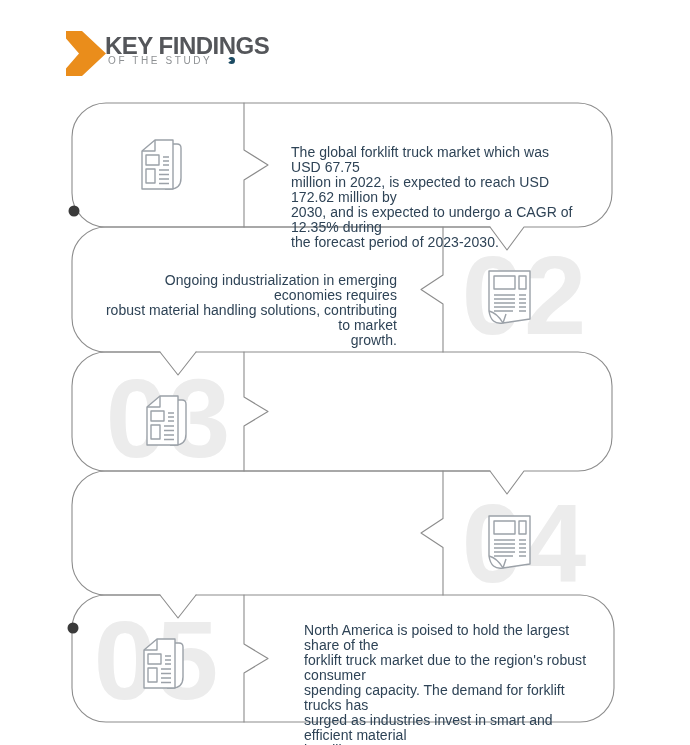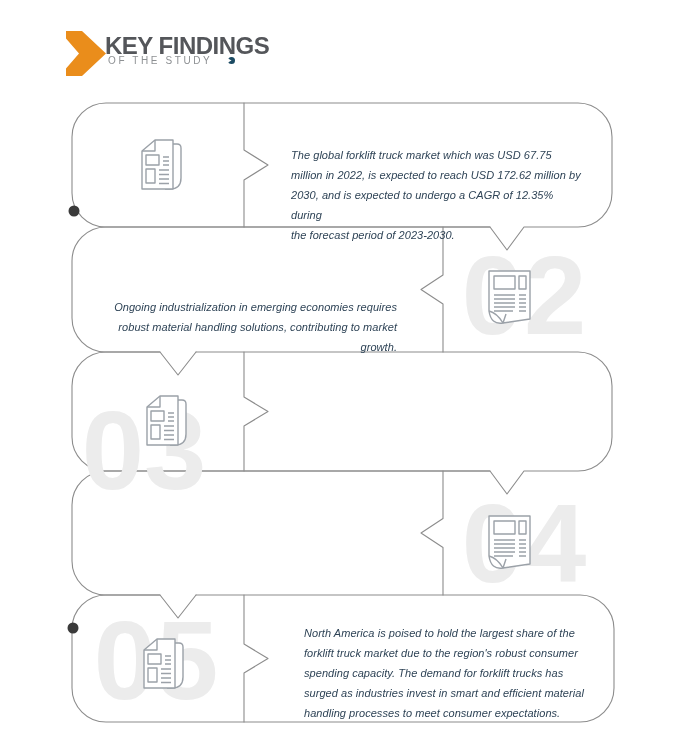--- a/index.html
+++ b/index.html
@@ -9,22 +9,22 @@
   .bubbles{position:absolute;left:0;top:0;z-index:1;}
   .hdr{position:absolute;left:0;top:0;z-index:5;}
   .hdr-arrow{position:absolute;left:66px;top:31px;}
   .hdr-title{position:absolute;left:105px;top:32px;font-size:24px;font-weight:bold;
              letter-spacing:-0.5px;color:#54565A;white-space:nowrap;text-align:center;}
   .hdr-sub{position:absolute;left:108px;top:55px;display:flex;align-items:center;gap:16px;}
   .hdr-sub-text{font-size:10px;letter-spacing:2.6px;color:#8D9093;white-space:nowrap;}
   .num{position:absolute;width:200px;height:120px;line-height:120px;text-align:center;
        font-size:112px;font-weight:bold;color:#ECECEC;z-index:2;user-select:none;}
   .icon{position:absolute;z-index:3;}
-  .txt{position:absolute;z-index:4;font-size:11px;line-height:20px;color:#2E4356;
-       white-space:pre-line;letter-spacing:0.05px;font-style:italic;}
+  .txt{position:absolute;z-index:4;font-size:14px;line-height:15px;color:#2E4356;
+       white-space:pre-line;letter-spacing:0.05px;}
   .t-left{text-align:left;}
   .t-right{text-align:right;}
 </style>
 </head>
 <body>
 
 <div class="canvas">
 
   <svg class="bubbles" width="690" height="745" viewBox="0 0 690 745" fill="none" stroke="#8C8C8C" stroke-width="1.1" stroke-linejoin="round" stroke-linecap="round">
     <path d="M106,103 H578 A34,34 0 0 1 612,137 V193 A34,34 0 0 1 578,227 H524 L507,250 L490,227 H106 A34,34 0 0 1 72,193 V137 A34,34 0 0 1 106,103 Z"></path>
@@ -49,21 +49,21 @@
     <div class="hdr-sub">
       <span class="hdr-sub-text">OF THE STUDY</span>
       <svg width="7" height="7" viewBox="0 0 7 7">
         <circle cx="3.5" cy="3.5" r="3.5" fill="#1C4B63"></circle>
         <path d="M3.5,3.5 L0,1.5 L0,5.5 Z" fill="#ffffff"></path>
       </svg>
     </div>
   </div>
 
   <div class="num" style="left:424px;top:236px;">02</div>
-  <div class="num" style="left:44px;top:359px;margin-top:32px;">03</div>
+  <div class="num" style="left:68px;top:359px;">03</div>
   <div class="num" style="left:424px;top:484px;">04</div>
   <div class="num" style="left:56px;top:601px;">05</div>
 
   <svg class="icon" style="left:135px;top:138px;" width="53" height="53" viewBox="0 0 53 53" fill="#ffffff" stroke="#9BA1A8" stroke-width="1.4" stroke-linejoin="round">
     <path d="M38,6 L42,6 Q46,6 46,10 L46,40 Q46,51 35,51 L30,51"></path>
     <path d="M20,2 H38 V51 H7 V13 Z"></path>
     <path d="M20,2 L20,13 L7,13" fill="none"></path>
     <rect x="11" y="17" width="13" height="10" fill="none"></rect>
     <path d="M28,19 H34 M28,23 H34 M28,27 H34" fill="none"></path>
     <rect x="11" y="31" width="9" height="14" fill="none"></rect>
@@ -102,21 +102,21 @@
     <rect x="7" y="7" width="21" height="13" fill="none"></rect>
     <rect x="32" y="7" width="7" height="13" fill="none"></rect>
     <path d="M7,26 H28 M7,30 H28 M7,34 H28 M7,38 H28 M7,42 H26" fill="none"></path>
     <path d="M32,26 H39 M32,30 H39 M32,34 H39 M32,38 H39 M32,42 H39" fill="none"></path>
   </svg>
 
   <div class="txt t-left" style="left:291px;top:145px;width:290px;">The global forklift truck market which was USD 67.75
 million in 2022, is expected to reach USD 172.62 million by
 2030, and is expected to undergo a CAGR of 12.35% during
 the forecast period of 2023-2030.</div>
-  <div class="txt t-right" style="left:100px;top:273px;width:297px;margin-top:24px;">Ongoing industrialization in emerging economies requires
+  <div class="txt t-right" style="left:100px;top:273px;width:297px;">Ongoing industrialization in emerging economies requires
 robust material handling solutions, contributing to market
 growth.</div>
   <div class="txt t-left" style="left:304px;top:623px;width:300px;">North America is poised to hold the largest share of the
 forklift truck market due to the region's robust consumer
 spending capacity. The demand for forklift trucks has
 surged as industries invest in smart and efficient material
 handling processes to meet consumer expectations.</div>
 
 </div>
 

